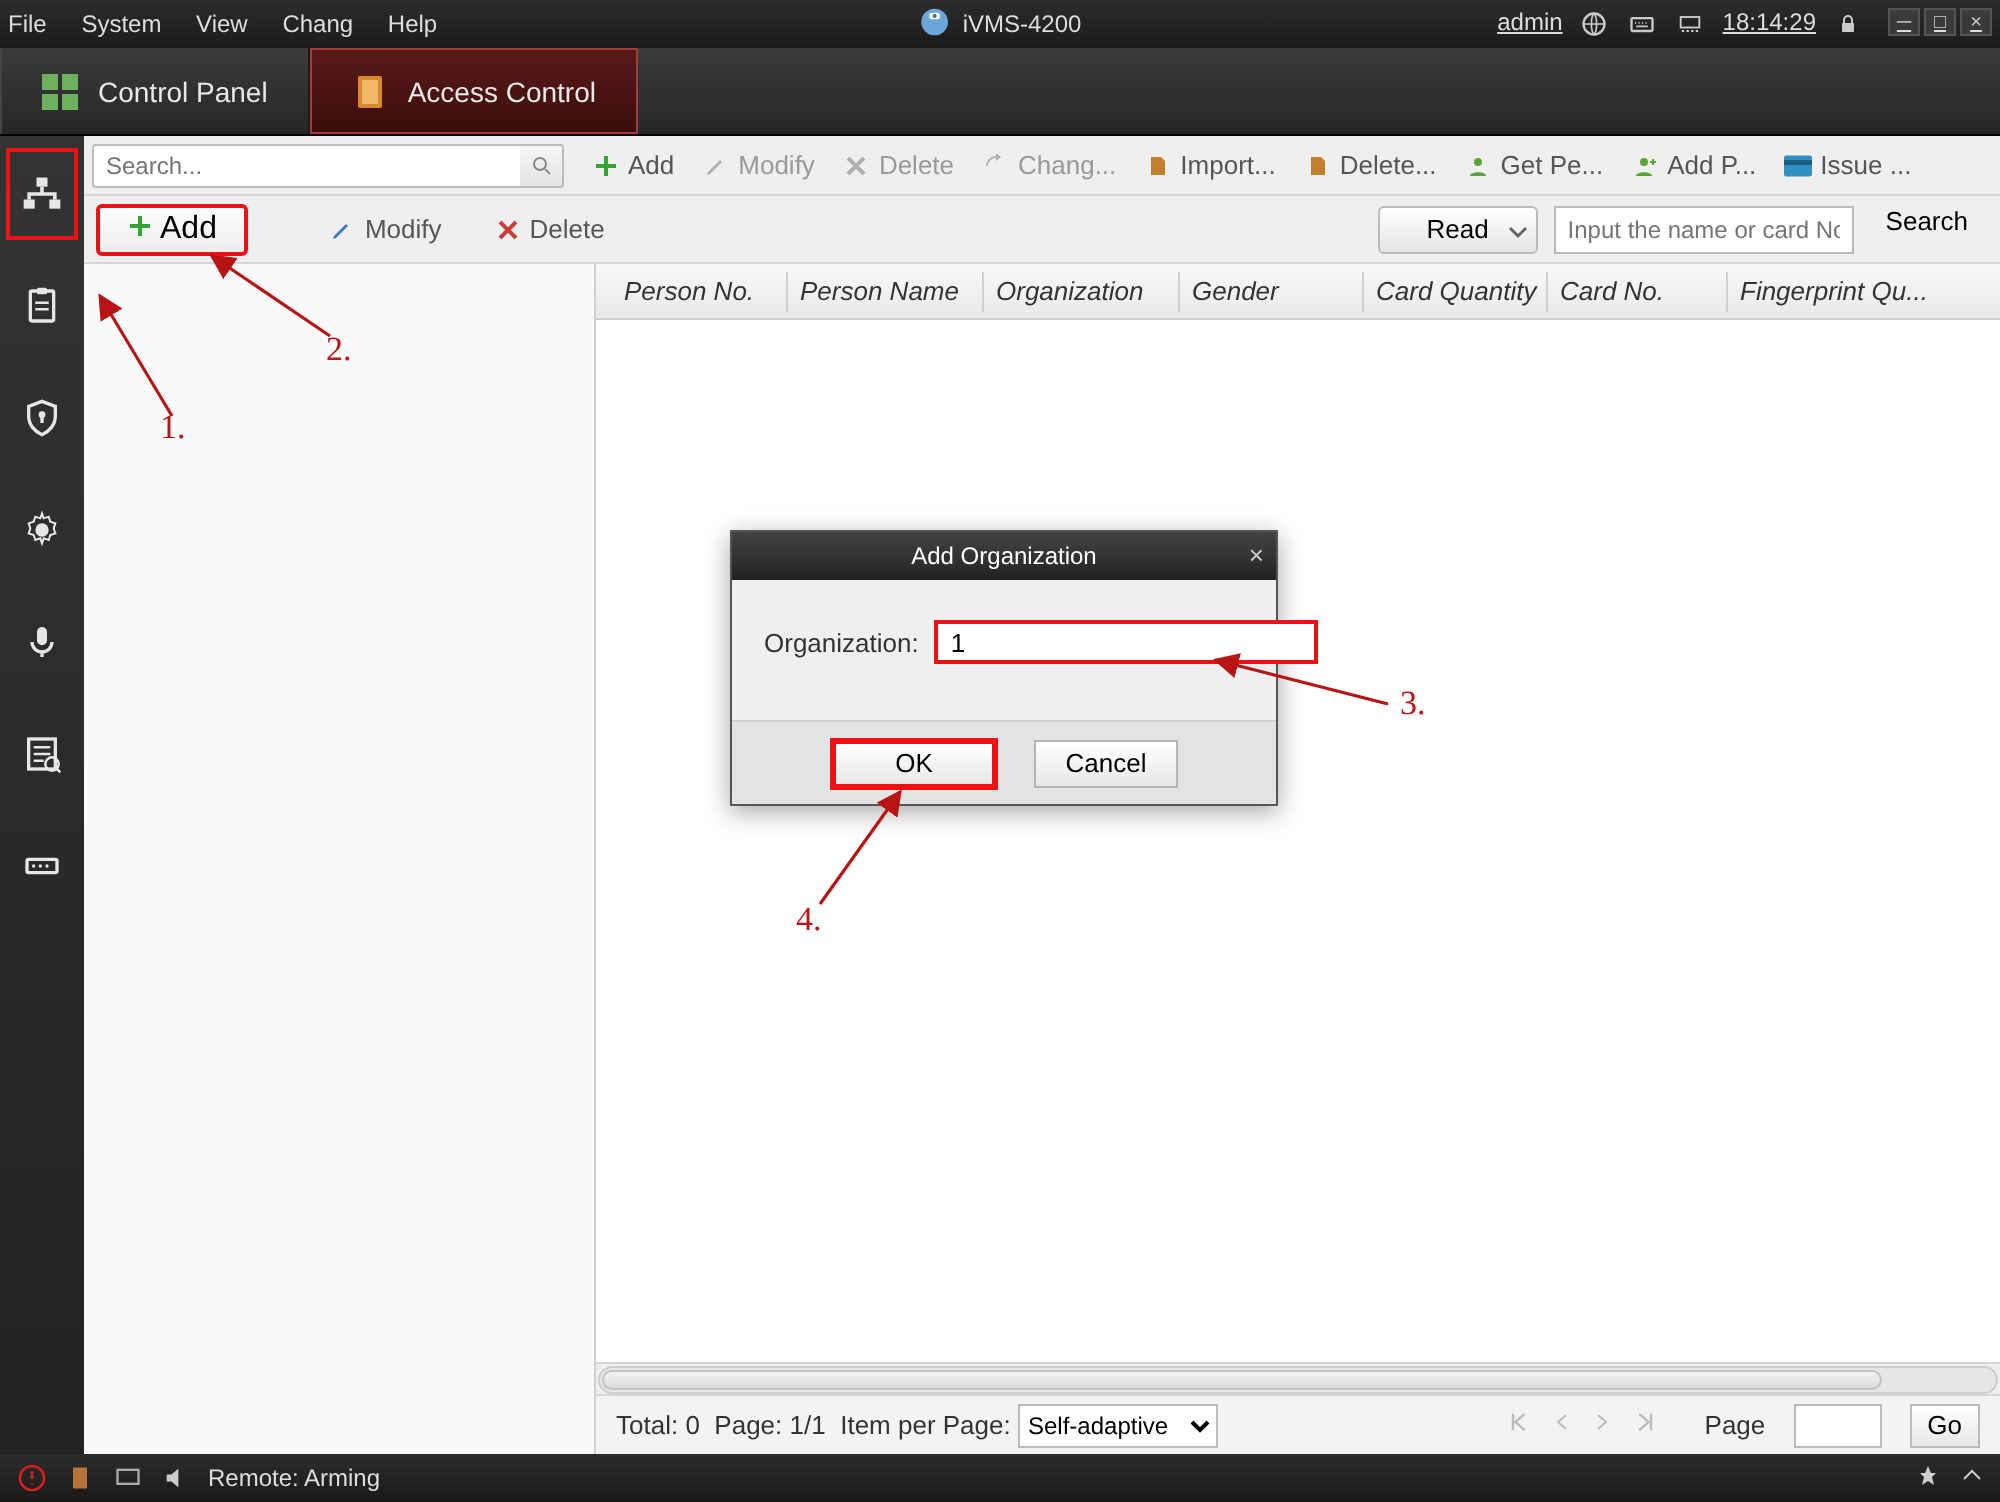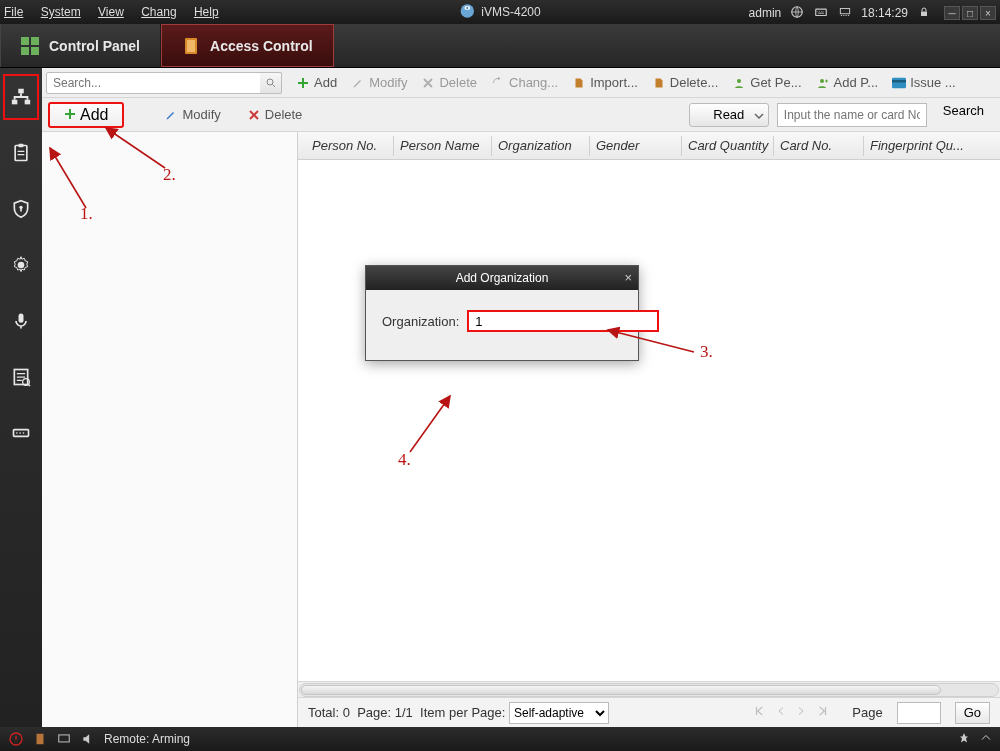--- a/index.html
+++ b/index.html
@@ -1,29 +1,29 @@
 <!DOCTYPE html>
 <html><head>
 <meta charset="utf-8">
 <style>
   *{box-sizing:border-box;margin:0;padding:0;font-family:Arial,Helvetica,sans-serif;}
   html,body{width:1000px;height:751px;overflow:hidden;background:#4a4a4a;}
   .app{width:1000px;height:751px;display:flex;flex-direction:column;position:relative;}
   
   .titlebar{height:24px;background:linear-gradient(#2d2d2d,#1a1a1a);display:flex;align-items:center;color:#ddd;font-size:12px;padding:0 4px;position:relative;}
-  .titlebar .menu span{margin-right:14px;cursor:default;text-decoration:underline;}
+  .titlebar .menu span{margin-right:14px;cursor:default;}
   .title-center{position:absolute;left:50%;transform:translateX(-50%);display:flex;align-items:center;}
   .title-center .logo svg{width:16px;height:16px;margin-right:6px;}
-  .title-right{margin-left:auto;display:flex;align-items:flex-end;}
+  .title-right{margin-left:auto;display:flex;align-items:flex-start;text-decoration:underline;}
   .title-right span{margin-left:8px;}
   .title-right .icon-slot{width:16px;height:16px;display:inline-flex;align-items:center;justify-content:center;}
   .winbtns{display:flex;margin-left:10px;}
   .winbtns div{width:16px;height:14px;background:#3a3a3a;border:1px solid #555;margin-left:2px;display:flex;align-items:center;justify-content:center;cursor:default;font-size:10px;color:#ccc;}
   
-  .tabs{height:44px;background:linear-gradient(#3b3b3b,#262626);display:flex;align-items:stretch;border-bottom:1px solid #000;font-weight:bold;}
+  .tabs{height:44px;background:linear-gradient(#3b3b3b,#262626);display:flex;align-items:stretch;border-bottom:1px solid #000;}
   .tab{display:flex;align-items:center;padding:0 20px;color:#e8e8e8;font-size:14px;border-right:1px solid #1a1a1a;border-left:1px solid #444;position:relative;}
   .tab.active{background:linear-gradient(#5b1a1a,#3a0d0d);border:1px solid #a23c3c;}
   .tab .icon{width:18px;height:18px;margin-right:10px;}
   
   .main{flex:1;display:flex;background:#701a75;min-height:0;}
   .sidebar{width:42px;background:linear-gradient(#333,#222);display:flex;flex-direction:column;align-items:center;padding-top:6px;}
   .sidebar .sbtn{width:36px;height:46px;display:flex;align-items:center;justify-content:center;cursor:default;margin-bottom:10px;}
   .sidebar .sbtn.active{outline:2px solid #e11; outline-offset:-2px;}
   .workspace{flex:1;display:flex;flex-direction:column;background:#efefef;}
   
@@ -430,20 +430,24 @@
     <div class="dtitle">
       <span>Add Organization</span>
       <span class="close">×</span>
     </div>
     <div class="dbody">
       <div class="drow">
         <span>Organization:</span>
         <input value="1" style="">
       </div>
     </div>
+    <div class="dbtns">
+      <button class="okbtn">OK</button>
+      <button class="cancelbtn">Cancel</button>
+    </div>
   </div>
 
   <div class="overlay">
     <svg width="1000" height="751" style="position:absolute;left:0;top:0;">
       <defs>
           <marker id="ah" markerWidth="8" markerHeight="8" refX="7" refY="4" orient="auto">
             <path d="M0 0L8 4L0 8z" fill="#b81414"></path>
           </marker>
         </defs>
 

